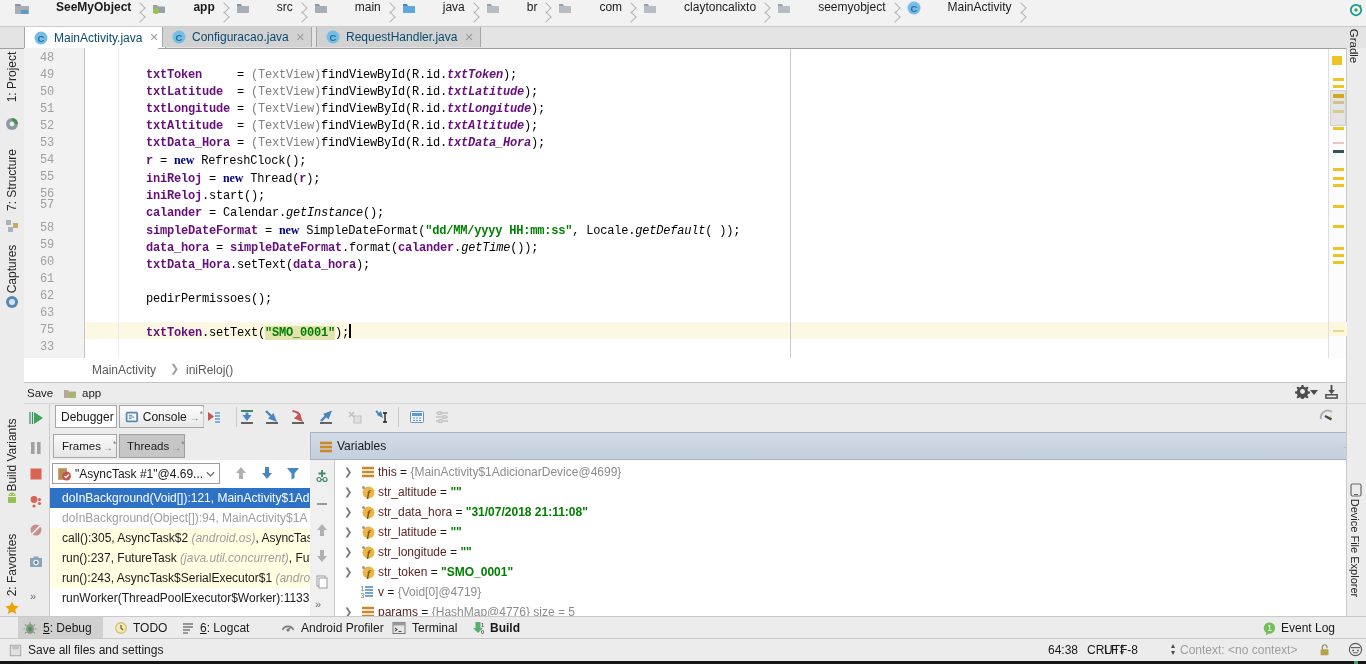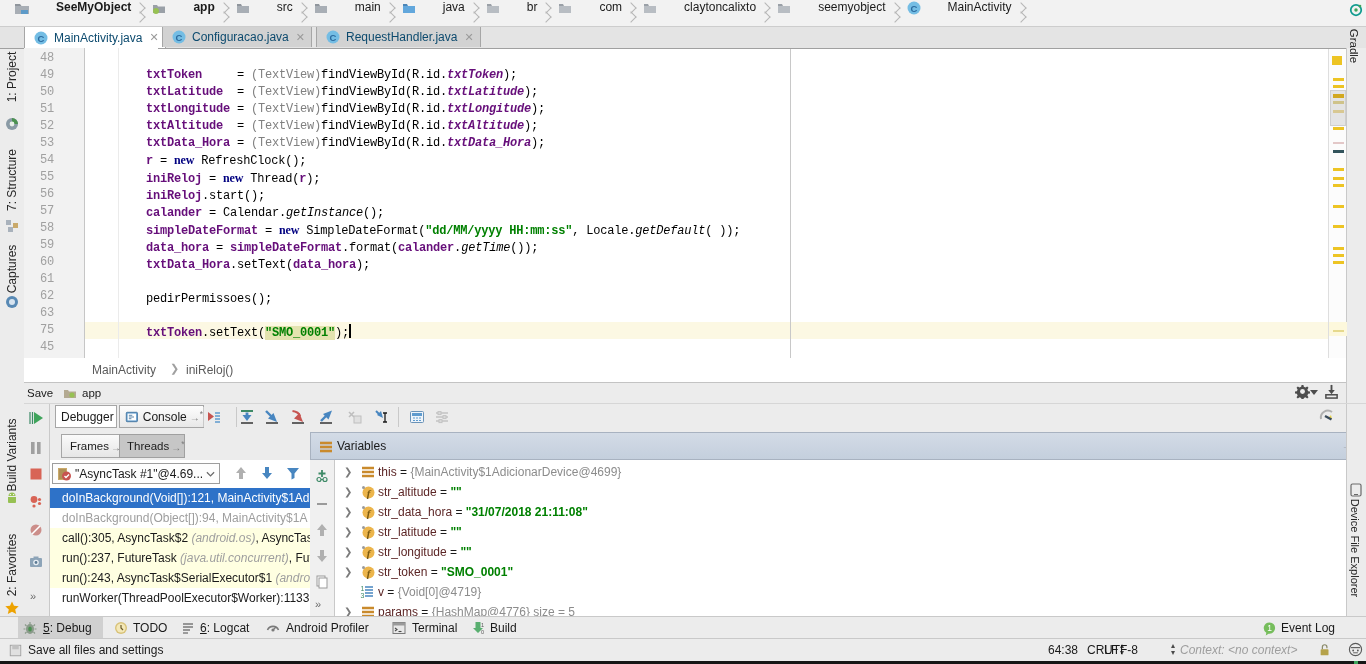--- a/index.html
+++ b/index.html
@@ -223,29 +223,29 @@
 <div class="abs" id="gutter">
   <div class="lnum" style="top:2px;">48</div>
   <div class="lnum" style="top:19px;">49</div>
   <div class="lnum" style="top:36px;">50</div>
   <div class="lnum" style="top:53px;">51</div>
   <div class="lnum" style="top:70px;">52</div>
   <div class="lnum" style="top:87px;">53</div>
   <div class="lnum" style="top:104px;">54</div>
   <div class="lnum" style="top:121px;">55</div>
   <div class="lnum" style="top:138px;">56</div>
-  <div class="lnum" style="top:155px;">57</div>
+  <div class="lnum" style="top:149px;">57</div>
   <div class="lnum" style="top:172px;">58</div>
   <div class="lnum" style="top:189px;">59</div>
   <div class="lnum" style="top:206px;">60</div>
   <div class="lnum" style="top:223px;">61</div>
   <div class="lnum" style="top:240px;">62</div>
   <div class="lnum" style="top:257px;">63</div>
   <div class="lnum" style="top:274px;">75</div>
-  <div class="lnum" style="top:291px;">45</div>
+  <div class="lnum" style="top:291px;">33</div>
 </div>
 <div class="abs" id="editor">
   <div class="abs" style="left:0;top:274px;width:1243px;height:17px;background:#fcf8e3;"></div>
   <div class="abs" style="left:33px;top:0;width:1px;height:310px;background:#ebebeb;"></div>
   <div class="abs" style="left:705px;top:0;width:1px;height:310px;background:#c8c8c8;"></div>
   <div id="codepre">
         <span class="fld">txtToken</span>     = <span class="cast">(TextView)</span>findViewById(R.id.<span class="fld ita">txtToken</span>);
         <span class="fld">txtLatitude</span>  = <span class="cast">(TextView)</span>findViewById(R.id.<span class="fld ita">txtLatitude</span>);
         <span class="fld">txtLongitude</span> = <span class="cast">(TextView)</span>findViewById(R.id.<span class="fld ita">txtLongitude</span>);
         <span class="fld">txtAltitude</span>  = <span class="cast">(TextView)</span>findViewById(R.id.<span class="fld ita">txtAltitude</span>);
@@ -365,21 +365,21 @@
       <path d="M4 9h2M7 9h2M10 9h2M4 11.5h2M7 11.5h2M10 11.5h2" stroke="#5f9bce" stroke-width="1.2"></path>
     </svg>
   <svg class="abs icon16" style="left:384px;top:5px;" viewBox="0 0 16 16" opacity=".5">
       <path d="M2 4h12M2 8h12M2 12h12" stroke="#9a9a9a" stroke-width="1.4"></path>
       <rect x="4" y="2.6" width="3" height="3" fill="#c9c9c9" stroke="#9a9a9a"></rect>
       <rect x="9" y="6.6" width="3" height="3" fill="#c9c9c9" stroke="#9a9a9a"></rect>
       <rect x="5" y="10.6" width="3" height="3" fill="#c9c9c9" stroke="#9a9a9a"></rect>
     </svg>
 </div>
 <div class="abs" id="dbgrow3">
-  <div class="dtab" style="left:11px;top:2px;width:64px;height:24px;background:linear-gradient(#fafafa,#e6e6e6);font-size:11.5px;">
+  <div class="dtab" style="left:3px;top:2px;width:64px;height:24px;background:linear-gradient(#fafafa,#e6e6e6);font-size:11.5px;">
     <svg style="width:14px;height:14px;margin-left:4px;" viewBox="0 0 16 16">
         <rect x="2" y="2" width="10" height="10" fill="#eef4fa" stroke="#6a93b8"></rect>
         <rect x="4" y="4" width="10" height="10" fill="#fff" stroke="#6a93b8"></rect>
         <text x="9" y="12.5" font-size="8" fill="#41719c" text-anchor="middle" font-family="Liberation Sans">S</text>
       </svg>
     <span style="margin-left:4px;">Frames</span>
     <span style="color:#7a7a7a;font-size:10px;margin-left:2px;">→<sup>*</sup></span>
   </div>
   <div class="dtab" style="left:69px;top:2px;width:66px;height:24px;background:#c6c6c6;border-color:#a0a0a0;font-size:11.5px;">
     <svg style="width:14px;height:14px;margin-left:4px;" viewBox="0 0 16 16">
@@ -538,38 +538,38 @@
       </svg>
     <span style="margin-left:4px;">TODO</span>
   </div>
   <div class="bitem" style="left:180px;">
     <svg class="icon16" viewBox="0 0 16 16">
         <path d="M3 4h10M3 7h10M3 10h7" stroke="#7a7a7a" stroke-width="1.4"></path>
         <path d="M3 13h5" stroke="#7a7a7a" stroke-width="1.4"></path>
       </svg>
     <span style="margin-left:4px;"><u>6</u>: Logcat</span>
   </div>
-  <div class="bitem" style="left:265px;">
+  <div class="bitem" style="left:280px;">
     <svg class="icon16" viewBox="0 0 16 16">
         <path d="M2.5 10a6 6 0 0 1 11 0" fill="none" stroke="#7a7a7a" stroke-width="1.6"></path>
         <circle cx="8" cy="10" r="1.6" fill="#7a7a7a"></circle>
         <path d="M8 10l3-3" stroke="#7a7a7a" stroke-width="1.2"></path>
       </svg>
     <span style="margin-left:5px;">Android Profiler</span>
   </div>
   <div class="bitem" style="left:391px;">
     <svg class="icon16" viewBox="0 0 16 16">
         <rect x="2" y="2.5" width="12" height="11" fill="#e8e8e8" stroke="#7a7a7a"></rect>
         <rect x="2" y="2.5" width="12" height="3" fill="#9a9a9a"></rect>
         <path d="M4 8l2 1.5L4 11" stroke="#4a4a4a" stroke-width="1.1" fill="none"></path>
         <path d="M7.5 11.5h3" stroke="#4a4a4a" stroke-width="1.1"></path>
       </svg>
     <span style="margin-left:5px;">Terminal</span>
   </div>
-  <div class="bitem" style="left:470px;">
+  <div class="bitem" style="left:470px;font-weight:bold;">
     <svg class="icon16" viewBox="0 0 16 16">
         <path fill="#3fa45b" d="M5.5 2h5v6H13L8 13 3 8h2.5z" opacity=".85"></path>
         <text x="11" y="7" font-size="5.5" fill="#555" font-family="Liberation Sans">1</text>
         <text x="11" y="14" font-size="5.5" fill="#555" font-family="Liberation Sans">0</text>
       </svg>
     <span style="margin-left:4px;">Build</span>
   </div>
   <div class="bitem" style="left:1262px;">
     <svg style="width:15px;height:15px;" viewBox="0 0 16 16">
         <path fill="#62b543" d="M8 1.5a6 6 0 0 1 6 6 6 6 0 0 1-6 6H7l-3 2 .6-3A6 6 0 0 1 8 1.5z" opacity=".85"></path>
@@ -582,21 +582,21 @@
   <svg style="position:absolute;left:9px;top:5px;width:13px;height:13px;" viewBox="0 0 16 16">
       <rect x="1.5" y="1.5" width="13" height="13" fill="#e0e0e0" stroke="#9a9a9a"></rect>
       <rect x="4" y="1.5" width="8" height="5" fill="#c0c0c0"></rect>
     </svg>
   <span style="position:absolute;left:28px;top:4px;">Save all files and settings</span>
   <span style="position:absolute;left:1048px;top:4px;">64:38</span>
   <span style="position:absolute;left:1087px;top:4px;">CRLF</span>
     <span style="position:absolute;left:1120px;top:3px;color:#4a4a4a;font-size:8px;line-height:7px;">▴<br>▾</span>
   <span style="position:absolute;left:1104px;top:4px;">UTF-8</span>
     <span style="position:absolute;left:1171px;top:3px;color:#4a4a4a;font-size:8px;line-height:7px;">▴<br>▾</span>
-  <span style="position:absolute;left:1180px;top:4px;color:#9e9e9e;font-style:italic;">Context: &lt;no context&gt;</span>
+  <span style="position:absolute;left:1180px;top:4px;color:#9e9e9e;">Context: &lt;no context&gt;</span>
   <svg style="position:absolute;left:1318px;top:4px;width:14px;height:14px;" viewBox="0 0 16 16">
       <rect x="3" y="7" width="9" height="7" rx="1" fill="#b5a24a"></rect>
       <path d="M5 7V4.6a2.6 2.6 0 0 1 5.2 0V6" fill="none" stroke="#8a8a6a" stroke-width="1.4"></path>
     </svg>
   <svg style="position:absolute;left:1348px;top:3px;width:15px;height:15px;" viewBox="0 0 16 16">
       <circle cx="8" cy="8" r="6.5" fill="none" stroke="#5a5a5a" stroke-width="1.2"></circle>
       <path d="M3 6h10" stroke="#5a5a5a" stroke-width="1.2"></path>
       <circle cx="5.5" cy="9" r="1" fill="#5a5a5a"></circle>
       <circle cx="10.5" cy="9" r="1" fill="#5a5a5a"></circle>
       <path d="M5.5 11.5h5" stroke="#5a5a5a" stroke-width="1"></path>

